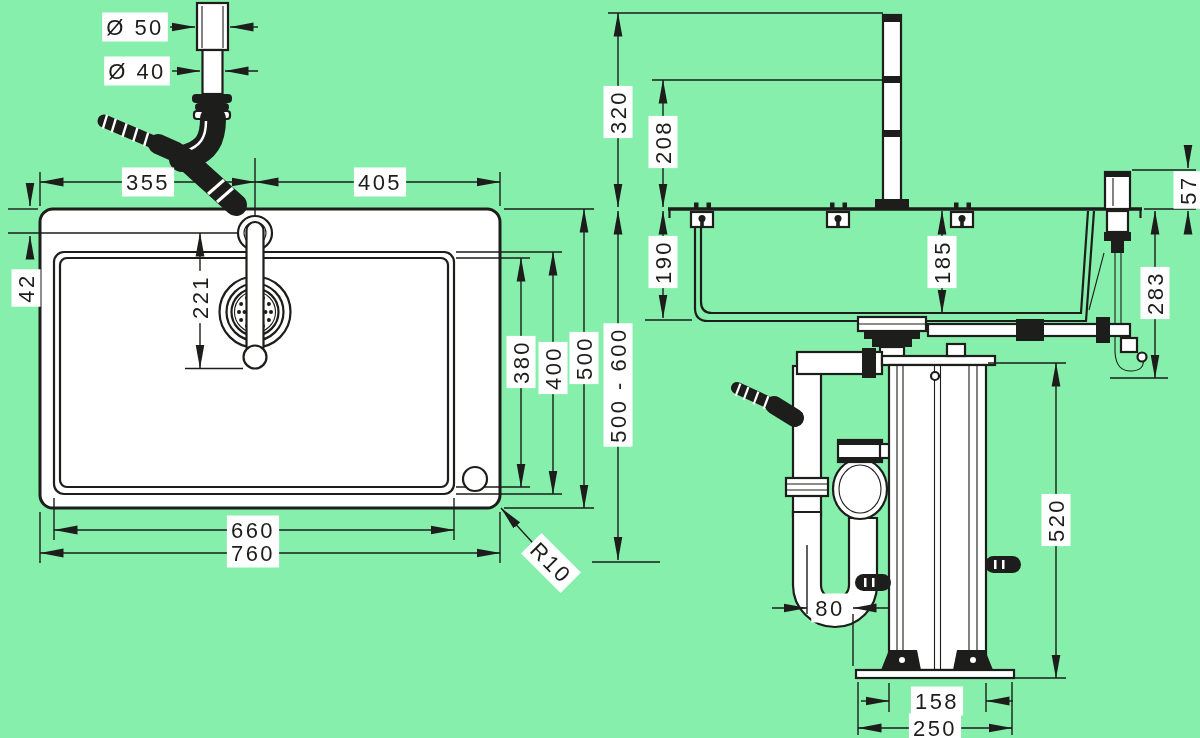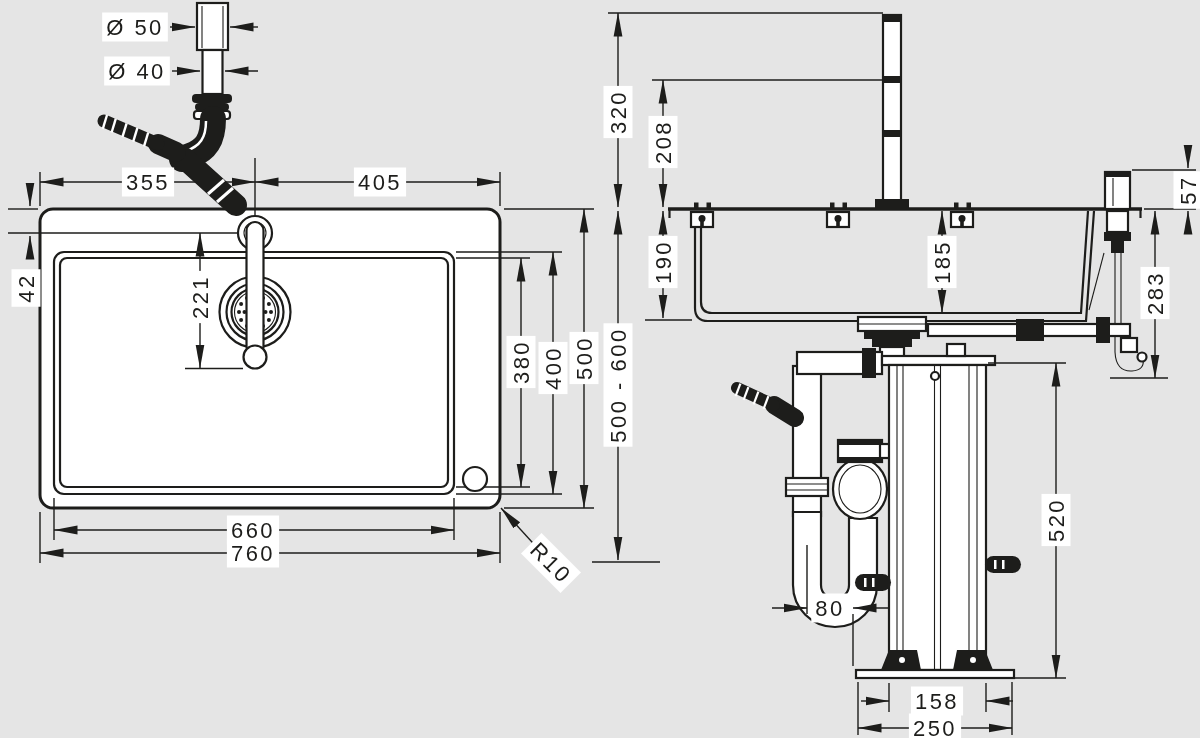--- a/index.html
+++ b/index.html
@@ -1,16 +1,16 @@
 <!DOCTYPE html>
 <html><head>
 <meta charset="utf-8">
 <style>
   html,body{margin:0;padding:0;background:#fff;}
-  #stage{position:relative;width:1200px;height:738px;background:#e5e5e5;overflow:hidden;}
+  #stage{position:relative;width:1200px;height:738px;background:#86efac;overflow:hidden;}
   svg text{font-family:"Liberation Sans",sans-serif;font-size:22px;letter-spacing:2.5px;fill:#1d1d1b;}
   .dim{stroke:#1d1d1b;stroke-width:1.4;fill:none;}
   .thin{stroke:#1d1d1b;stroke-width:1.1;fill:none;}
   .o2{stroke:#1d1d1b;stroke-width:2.2;fill:none;}
   .o3{stroke:#1d1d1b;stroke-width:3.4;fill:none;}
   .w{fill:#fff;stroke:#1d1d1b;stroke-width:2.2;}
   .w3{fill:#fff;stroke:#1d1d1b;stroke-width:3;}
   .b{fill:#1d1d1b;stroke:none;}
   .bgr{fill:#fff;}
   .hl{stroke:#fff;fill:none;}

